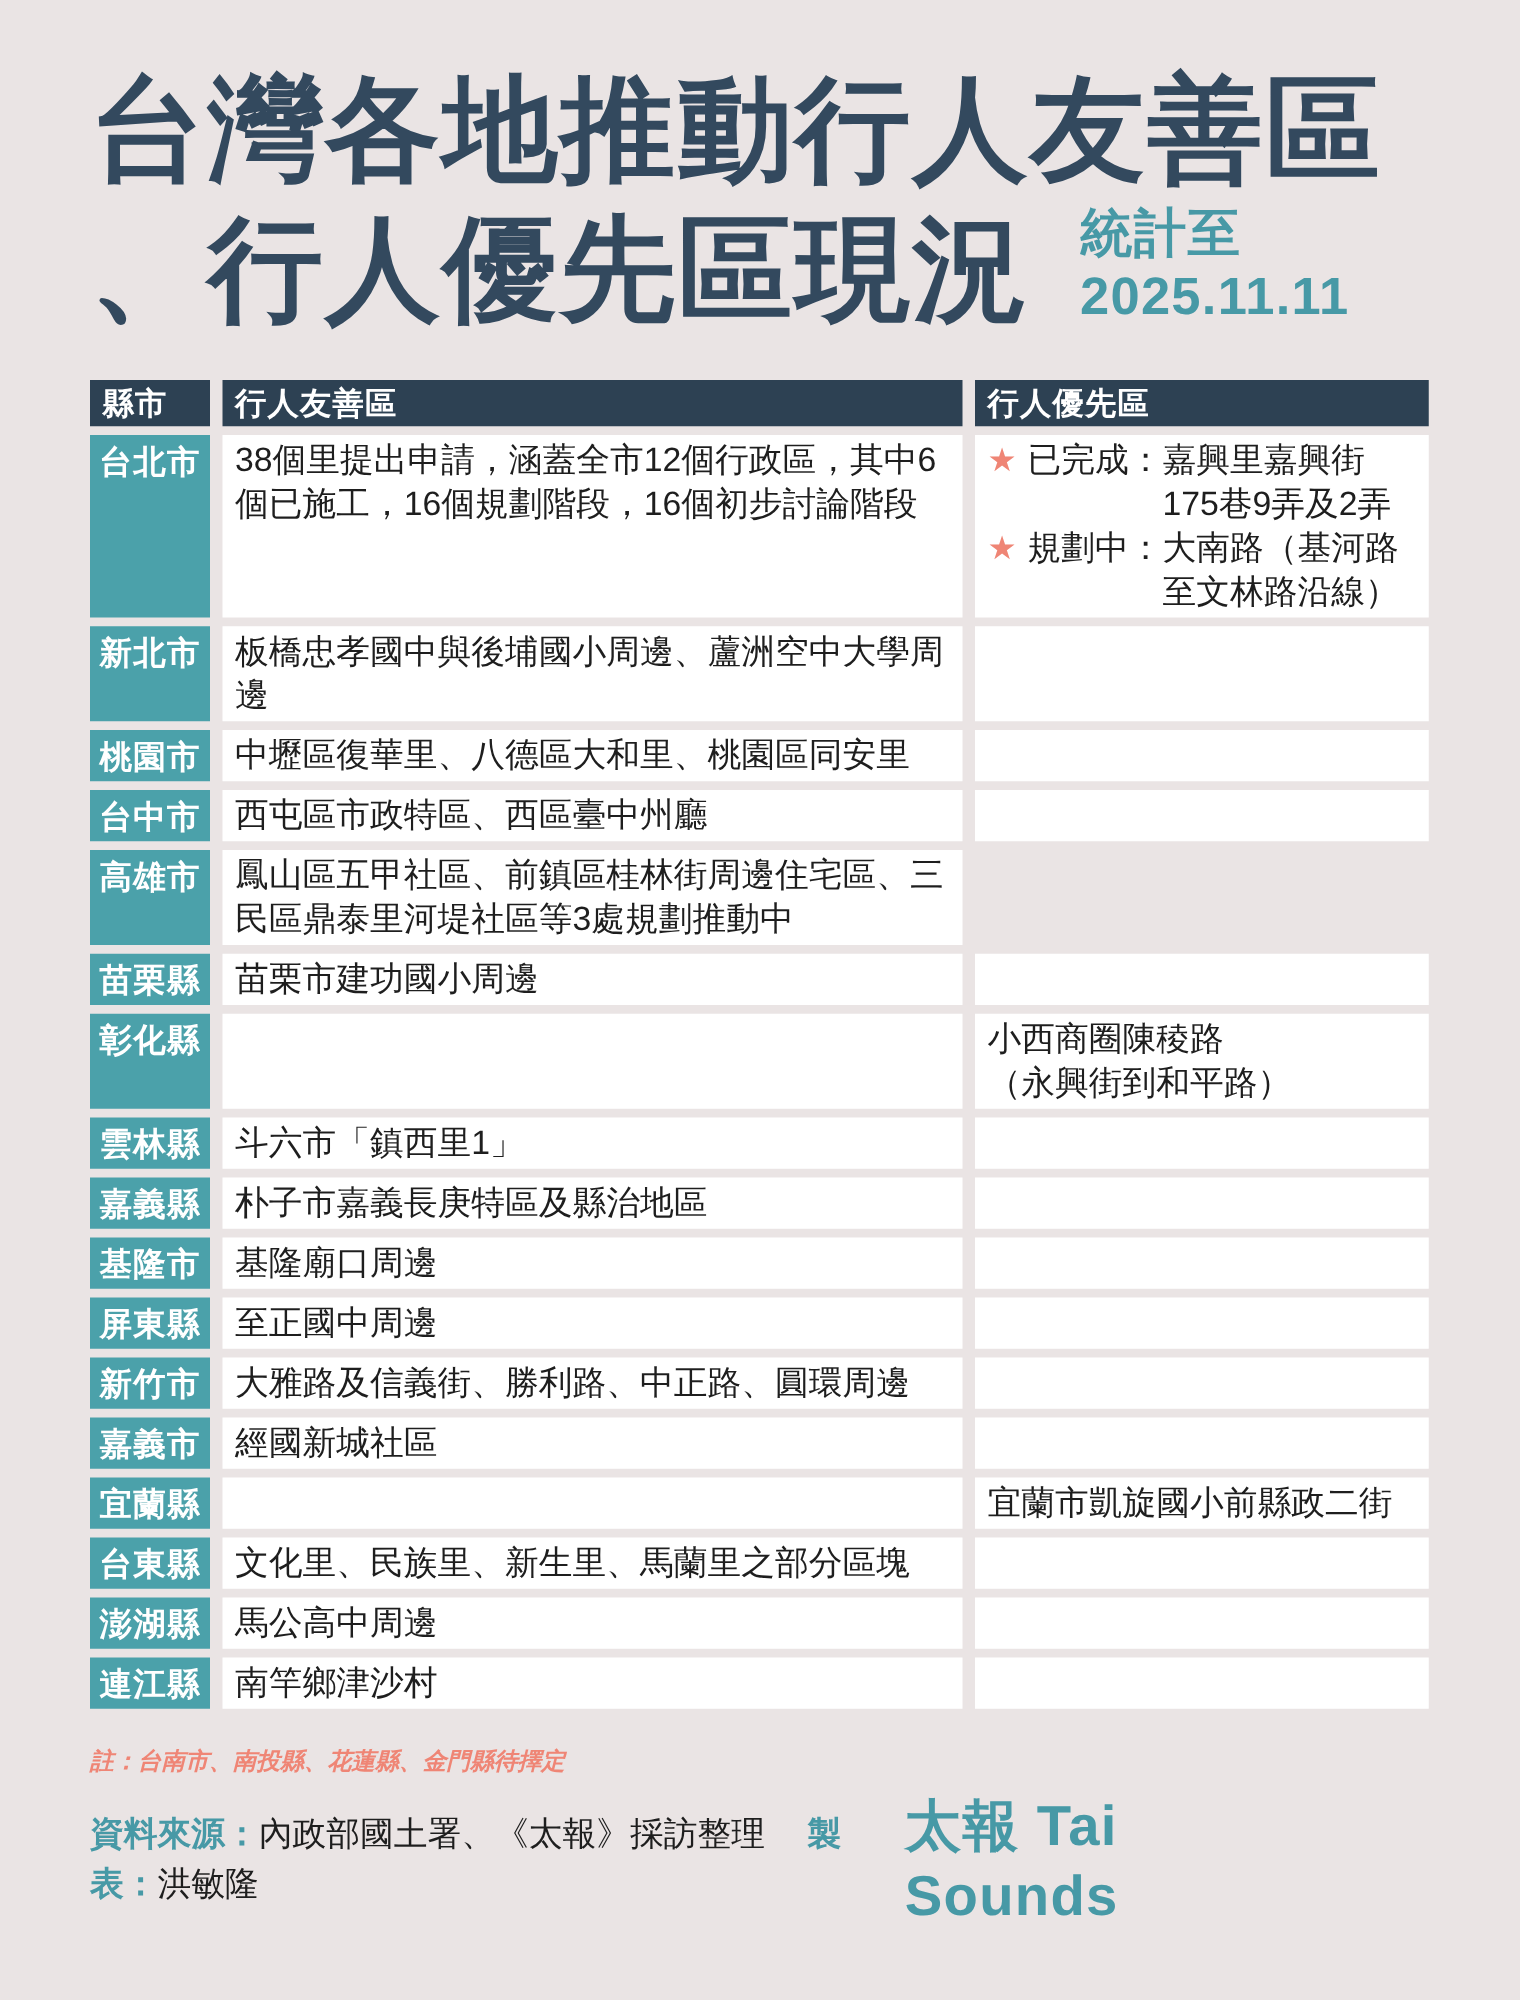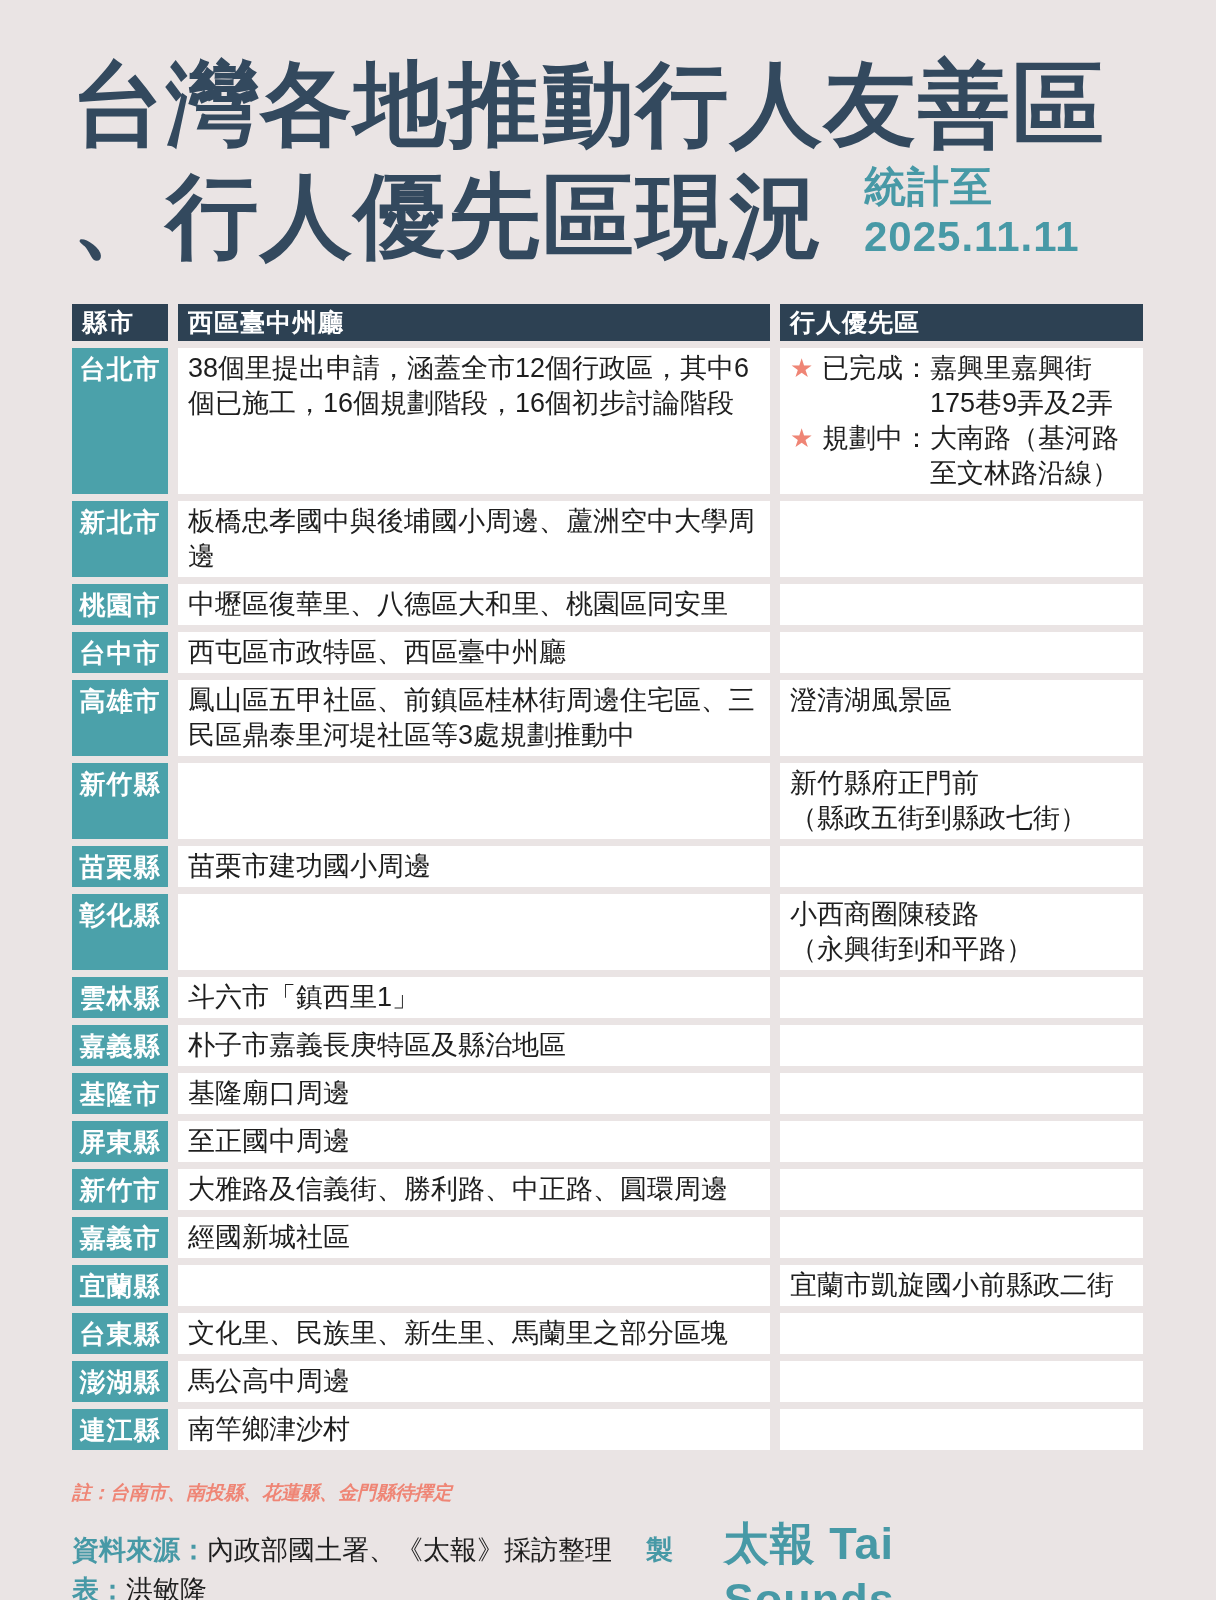--- a/index.html
+++ b/index.html
@@ -82,21 +82,21 @@
       <div class="stat-date">
         <div>統計至</div>
         <div>2025.11.11</div>
       </div>
     </div>
   </header>
 
   <div class="table">
     <div class="row">
       <div class="hcell">縣市</div>
-      <div class="hcell">西區臺中州廳</div>
+      <div class="hcell">行人友善區</div>
       <div class="hcell">行人優先區</div>
     </div>
     <div style="display:flex;flex-direction:column;gap:7px;" id="table-body">
   <div class="row">
     <div class="ccell">台北市</div>
     <div class="tcell">38個里提出申請，涵蓋全市12個行政區，其中6個已施工，16個規劃階段，16個初步討論階段</div>
     <div class="tcell"><div class="pitem"><span class="star">★</span><span class="plabel">已完成：</span><span class="ptext">嘉興里嘉興街175巷9弄及2弄</span></div><div class="pitem"><span class="star">★</span><span class="plabel">規劃中：</span><span class="ptext">大南路（基河路至文林路沿線）</span></div></div>
   </div>
 
   <div class="row">
@@ -113,29 +113,22 @@
 
   <div class="row">
     <div class="ccell">台中市</div>
     <div class="tcell">西屯區市政特區、西區臺中州廳</div>
     <div class="tcell"></div>
   </div>
 
   <div class="row">
     <div class="ccell">高雄市</div>
     <div class="tcell">鳳山區五甲社區、前鎮區桂林街周邊住宅區、三民區鼎泰里河堤社區等3處規劃推動中</div>
-    <div class="tcell">澄清湖風景區</div>
-  </div>
-
-  <div class="row">
-    <div class="ccell">新竹縣</div>
-    <div class="tcell"></div>
-    <div class="tcell">新竹縣府正門前
-（縣政五街到縣政七街）</div>
-  </div>
+  </div>
+
 
   <div class="row">
     <div class="ccell">苗栗縣</div>
     <div class="tcell">苗栗市建功國小周邊</div>
     <div class="tcell"></div>
   </div>
 
   <div class="row">
     <div class="ccell">彰化縣</div>
     <div class="tcell"></div>

